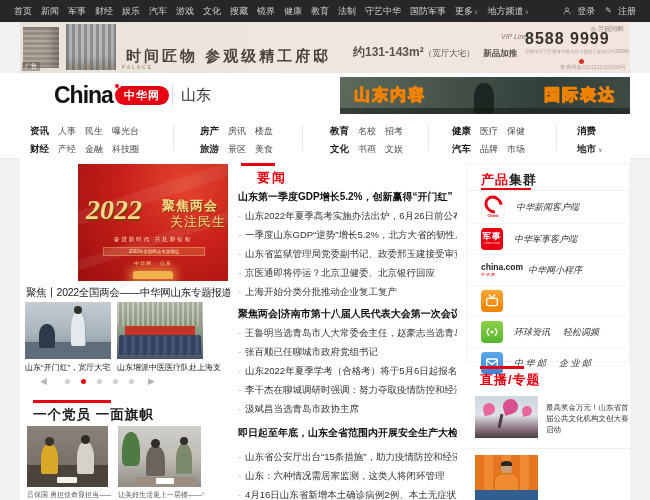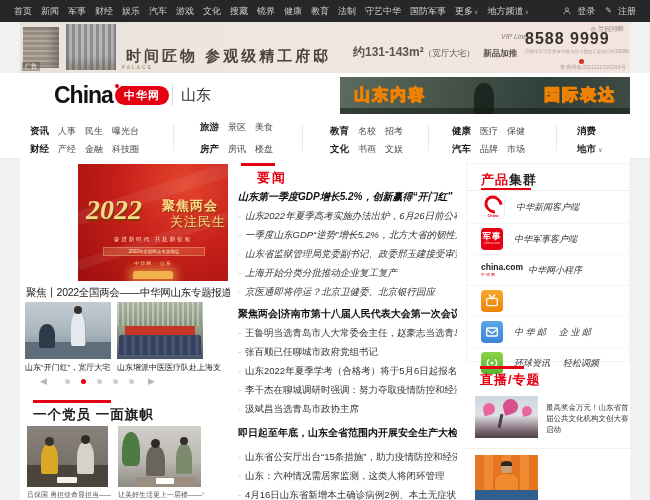--- a/index.html
+++ b/index.html
@@ -116,21 +116,21 @@
   .video2 .vp2h{position:absolute;left:62px;top:11px;width:8px;height:8px;background:#332f2a;border-radius:50%;}
   .video2 .table{position:absolute;left:18px;bottom:0;width:60px;height:10px;background:#9c8e80;}
   .video2 .tag{position:absolute;left:38px;bottom:3px;width:18px;height:6px;background:#fff;border-radius:1px;}
   .video-cap{position:absolute;top:490px;font-size:7px;color:#555;white-space:nowrap;overflow:hidden;cursor:pointer;}
   .vcap1{left:27px;width:84px;} .vcap2{left:118px;width:86px;}
 
   
   .yw-line{position:absolute;left:241px;top:163px;width:34px;height:3px;background:#e60012;}
   .yw-title{position:absolute;left:241px;top:169px;font-size:13px;font-weight:bold;color:#e60012;letter-spacing:2px;margin-left:16px;}
   .news-block{position:absolute;left:238px;width:219px;}
-  .nb1{top:187px;font-style:italic;} .nb2{top:304px;} .nb3{top:423px;}
+  .nb1{top:187px;} .nb2{top:304px;} .nb3{top:423px;}
   .news-item{height:19px;line-height:19px;font-size:9.5px;color:#333;white-space:nowrap;overflow:hidden;cursor:pointer;padding-left:7px;position:relative;}
   .news-item::before{content:"-";position:absolute;left:0;color:#bbb;}
   .news-block .news-item:first-child{font-weight:bold;color:#111;font-size:10px;padding-left:0;}
   .news-block .news-item:first-child::before{content:"";}
   .nb3 .news-item:first-child{margin-bottom:5px;}
 
   
   .prod-box{position:absolute;left:466px;top:163px;width:164px;height:199px;background:#fff;border:1px solid #f3f3f3;box-sizing:border-box;}
   .prod-head{position:absolute;left:14px;top:7px;font-size:13px;font-weight:bold;letter-spacing:1px;}
   .prod-head .red{color:#e60012;} .prod-head .blk{color:#222;}
@@ -253,29 +253,29 @@
       </div>
       <div class="cat-row">
         <span class="cat-item">财经</span>
           <span class="cat-item">产经</span>
           <span class="cat-item">金融</span>
           <span class="cat-item">科技圈</span>
       </div>
     </div>
     <div class="cat-div" style="left:173px;"></div>
     <div class="cat-group" style="left:200px;">
+      <div class="cat-row" style="margin-top:4px;">
+        <span class="cat-item">房产</span>
+          <span class="cat-item">房讯</span>
+          <span class="cat-item">楼盘</span>
+      </div>
       <div class="cat-row">
         <span class="cat-item">旅游</span>
           <span class="cat-item">景区</span>
           <span class="cat-item">美食</span>
-      </div>
-      <div class="cat-row" style="margin-top:4px;">
-        <span class="cat-item">房产</span>
-          <span class="cat-item">房讯</span>
-          <span class="cat-item">楼盘</span>
       </div>
     </div>
     <div class="cat-div" style="left:302px;"></div>
     <div class="cat-group" style="left:330px;">
       <div class="cat-row" style="margin-top:4px;">
         <span class="cat-item">教育</span>
           <span class="cat-item">名校</span>
           <span class="cat-item">招考</span>
       </div>
       <div class="cat-row">
@@ -374,22 +374,22 @@
   <div class="video-cap vcap2">让美好生活更上一层楼——专访</div>
 
   <div class="yw-line"></div>
   <div class="yw-title">要闻</div>
 
   <div class="news-block nb1">
     <div class="news-item">山东第一季度GDP增长5.2%，创新赢得“开门红”</div>
       <div class="news-item">山东2022年夏季高考实施办法出炉，6月26日前公布...</div>
       <div class="news-item">一季度山东GDP“逆势”增长5.2%，北方大省的韧性从...</div>
       <div class="news-item">山东省监狱管理局党委副书记、政委邢玉建接受审查...</div>
+      <div class="news-item">京医通即将停运？北京卫健委、北京银行回应</div>
       <div class="news-item">上海开始分类分批推动企业复工复产</div>
-      <div class="news-item">京医通即将停运？北京卫健委、北京银行回应</div>
   </div>
   <div class="news-block nb2">
     <div class="news-item">聚焦两会|济南市第十八届人民代表大会第一次会议...</div>
       <div class="news-item">王鲁明当选青岛市人大常委会主任，赵豪志当选青岛...</div>
       <div class="news-item">张百顺已任聊城市政府党组书记</div>
       <div class="news-item">山东2022年夏季学考（合格考）将于5月6日起报名，...</div>
       <div class="news-item">李干杰在聊城调研时强调：努力夺取疫情防控和经济...</div>
       <div class="news-item">汲斌昌当选青岛市政协主席</div>
   </div>
   <div class="news-block nb3">
@@ -437,48 +437,48 @@
           </span>
       </div>
 
       <div class="prod-item">
         <span class="pi-icon ic-tv">
           <svg width="16" height="16" viewBox="0 0 24 24">
               <rect x="4" y="8" width="16" height="11" rx="2" fill="none" stroke="#fff" stroke-width="2"></rect>
               <path d="M8 3l4 5 4-5" fill="none" stroke="#fff" stroke-width="2" stroke-linecap="round"></path>
             </svg>
         </span>
+      </div>
+
+      <div class="prod-item">
+        <span class="pi-icon ic-radio">
+          <svg width="16" height="16" viewBox="0 0 24 24">
+              <circle cx="12" cy="12" r="2.4" fill="#fff"></circle>
+              <path d="M7 17a7 7 0 0 1 0-10M17 7a7 7 0 0 1 0 10" fill="none" stroke="#fff" stroke-width="2" stroke-linecap="round"></path>
+            </svg>
+        </span>
+        <span class="pi-labels">
+            <span>环球资讯</span>
+            <span>轻松调频</span>
+          </span>
       </div>
 
       <div class="prod-item">
         <span class="pi-icon ic-mail">
           <svg width="16" height="16" viewBox="0 0 24 24">
               <rect x="4" y="6" width="16" height="12" rx="1.5" fill="none" stroke="#fff" stroke-width="2"></rect>
               <path d="M4 8l8 6 8-6" fill="none" stroke="#fff" stroke-width="2"></path>
             </svg>
         </span>
         <span class="pi-labels">
             <span>中 华 邮</span>
             <span>企 业 邮</span>
           </span>
       </div>
 
-      <div class="prod-item">
-        <span class="pi-icon ic-radio">
-          <svg width="16" height="16" viewBox="0 0 24 24">
-              <circle cx="12" cy="12" r="2.4" fill="#fff"></circle>
-              <path d="M7 17a7 7 0 0 1 0-10M17 7a7 7 0 0 1 0 10" fill="none" stroke="#fff" stroke-width="2" stroke-linecap="round"></path>
-            </svg>
-        </span>
-        <span class="pi-labels">
-            <span>环球资讯</span>
-            <span>轻松调频</span>
-          </span>
-      </div>
-
     </div>
   </div>
 
   <div class="live-line"></div>
   <div class="live-title">直播/专题</div>
 
   <div class="live-thumb lth1">
     <div class="pk1"></div>
     <div class="pk2"></div>
     <div class="pk3"></div>

